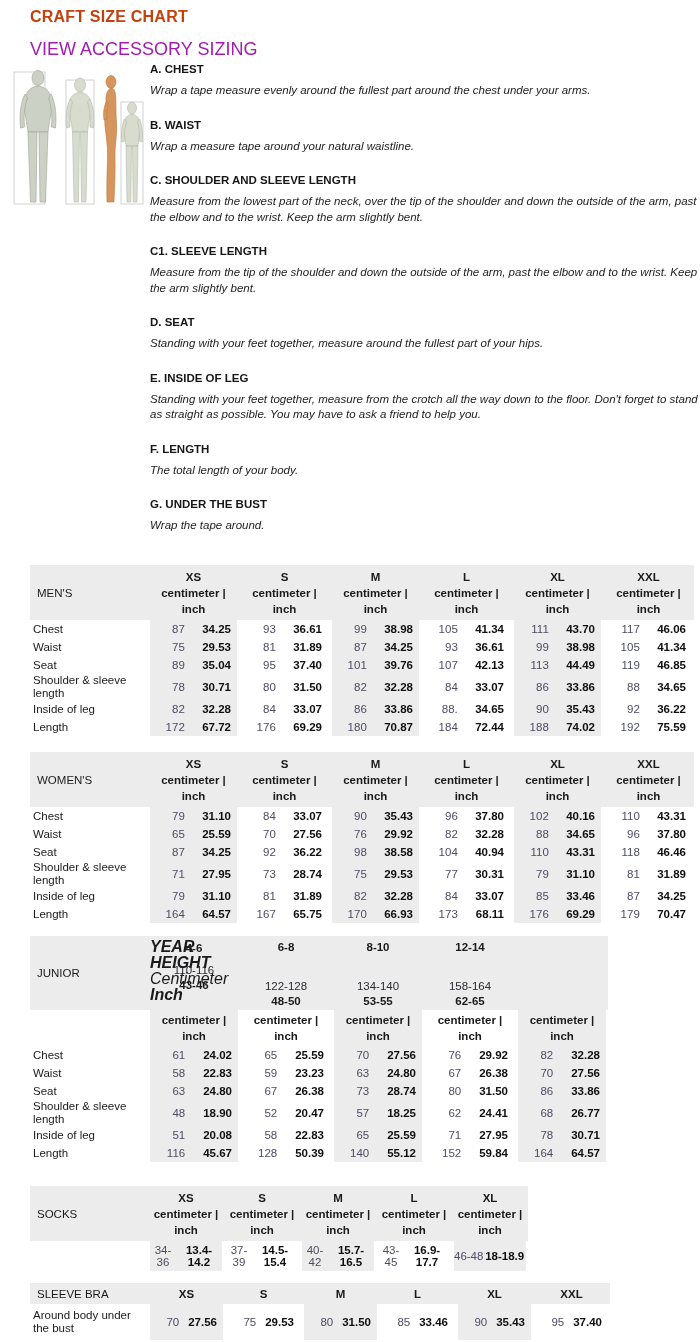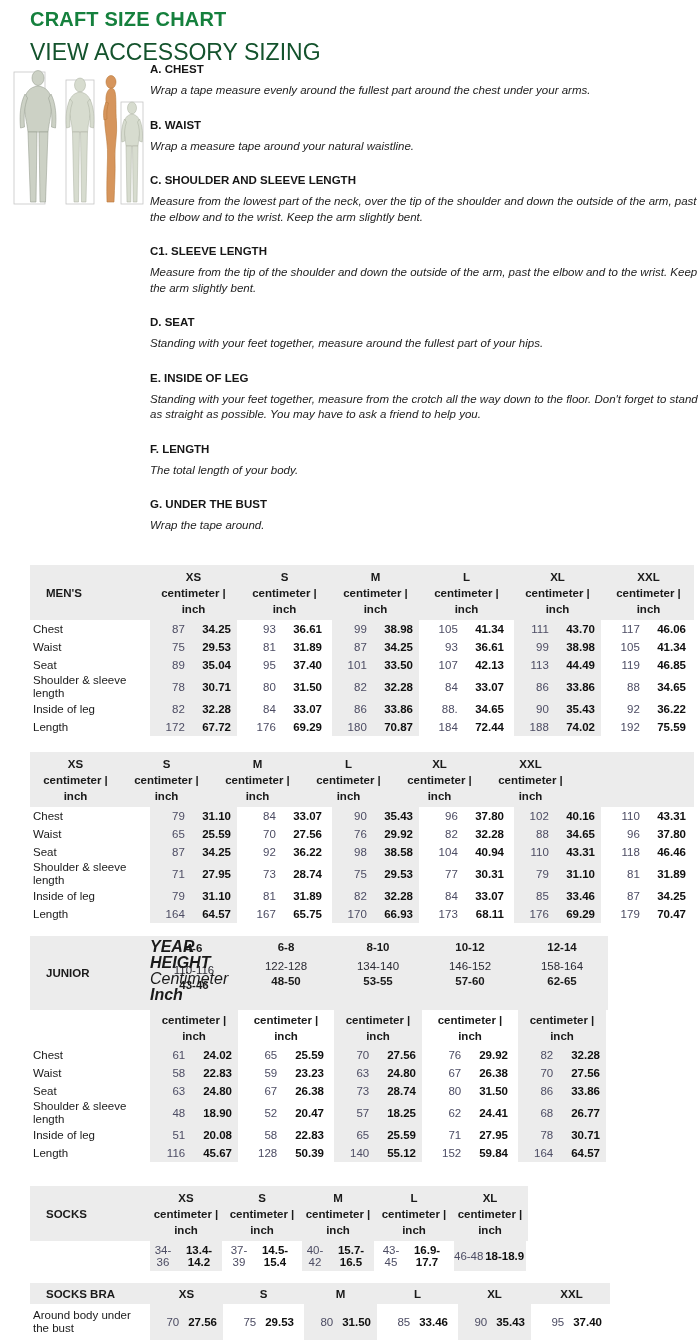--- a/index.html
+++ b/index.html
@@ -1,30 +1,30 @@
 <!DOCTYPE html>
 <html><head>
 <meta charset="utf-8">
 <style>
   html,body{margin:0;padding:0}
   body{
     position:relative;width:700px;height:1342px;background:#fff;
     font-family:"Liberation Sans",sans-serif;color:#1a1a1a;overflow:hidden;
   }
-  .title{position:absolute;left:30px;top:8px;font-size:20px;font-weight:bold;letter-spacing:.2px;color:#15803d}
-  .subtitle{position:absolute;left:30px;top:39px;font-size:23px;color:#14532d;text-decoration:none;cursor:pointer}
+  .title{position:absolute;left:30px;top:8px;font-size:16px;font-weight:bold;letter-spacing:.2px;color:#c2410c}
+  .subtitle{position:absolute;left:30px;top:39px;font-size:18px;color:#a21caf;text-decoration:none;cursor:pointer}
   .figures{position:absolute;left:8px;top:62px}
   .instructions{position:absolute;left:150px;top:63px;width:552px}
   .ins-h{font-size:11.5px;font-weight:bold;margin:0 0 8px;color:#161616}
   .ins-t{font-size:11.5px;font-style:italic;margin:0 0 20px;line-height:15.5px;color:#222}
 
   .size-table{position:absolute;left:30px;font-size:11.5px}
   .t-header{background:#ececec;display:flex;padding:4px 0 3px}
   .t-header.single{padding:3px 0 2px}
-  .t-label{width:118px;box-sizing:border-box;padding-left:16px;display:flex;align-items:center;font-weight:bold}
+  .t-label{width:118px;box-sizing:border-box;padding-left:7px;display:flex;align-items:center;font-weight:normal}
   .size-col{text-align:center;font-weight:bold;line-height:16px}
   .t-row{display:flex;min-height:18px}
   .row-label{width:118px;box-sizing:border-box;padding-left:3px;display:flex;align-items:center;line-height:13px}
   .cellwrap{display:flex;box-sizing:border-box;padding:0 2px}
   .cell{flex:1;display:flex;align-items:center}
   .cell.stripe{background:#ececec}
   .cm{flex:0 0 40%;text-align:right;color:#4c4c63}
   .inch{flex:1;text-align:right;font-weight:bold;padding-right:6px;color:#0f0f0f}
 
   .cols91 .size-col,.cols91 .cellwrap{width:91px}
@@ -33,21 +33,21 @@
   .cols77 .size-col,.cols77 .cellwrap{width:77px}
 
   
   .jr-header{background:#ececec;display:flex;height:74px;position:relative}
   .jr-sublabel{position:absolute;left:120px;top:3px;font-style:italic;line-height:16px;font-size:16px}
   .jr-sublabel .b{font-weight:bold}
   .jr-col{width:92px;text-align:center;}
   .jr-col.upright{font-style:normal}
   .jr-size{font-weight:bold;margin-top:3px;line-height:16px}
   .jr-col.upright .jr-size{margin-top:4px}
-  .jr-cm{margin-top:4px;line-height:15px;color:#2a2a33}
+  .jr-cm{margin-top:24px;line-height:15px;color:#2a2a33}
   .jr-col.upright .jr-cm{margin-top:7px}
   .jr-inch{font-weight:bold;line-height:15px}
   .unit-row .cell{flex-direction:column;justify-content:center;font-weight:bold;line-height:16px;padding:2px 0}
   .unit-row{min-height:36px}
 
   
   #socks .cm{flex:0 0 26px;text-align:center;line-height:12px;white-space:normal}
   #socks .inch{text-align:center;padding-right:0}
   #socks .cell.nowrap .cm{flex:0 0 auto;white-space:nowrap}
   #socks .cell.nowrap .inch{white-space:nowrap}
@@ -248,21 +248,21 @@
       </div>
       <div class="cellwrap">
         <div class="cell">
           <span class="cm">95</span>
           <span class="inch">37.40</span>
         </div>
       </div>
       <div class="cellwrap">
         <div class="cell stripe">
           <span class="cm">101</span>
-          <span class="inch">33.50</span>
+          <span class="inch">39.76</span>
         </div>
       </div>
       <div class="cellwrap">
         <div class="cell">
           <span class="cm">107</span>
           <span class="inch">42.13</span>
         </div>
       </div>
       <div class="cellwrap">
         <div class="cell stripe">
@@ -390,20 +390,21 @@
       <div class="cellwrap">
         <div class="cell">
           <span class="cm">192</span>
           <span class="inch">75.59</span>
         </div>
       </div>
     </div>
   </div>
 <div id="womens" class="size-table cols91" style="top:752px">
     <div class="t-header">
+      <div class="t-label">WOMEN'S</div>
       <div class="size-col">
         <div>XS</div>
         <div>centimeter |</div>
         <div>inch</div>
       </div>
       <div class="size-col">
         <div>S</div>
         <div>centimeter |</div>
         <div>inch</div>
       </div>
@@ -681,25 +682,20 @@
         <div class="jr-size">6-8</div>
         <div class="jr-cm">122-128</div>
         <div class="jr-inch">48-50</div>
       </div>
       <div class="jr-col">
         <div class="jr-size">8-10</div>
         <div class="jr-cm">134-140</div>
         <div class="jr-inch">53-55</div>
       </div>
       <div class="jr-col">
-        <div class="jr-size">10-12</div>
-        <div class="jr-cm">146-152</div>
-        <div class="jr-inch">57-60</div>
-      </div>
-      <div class="jr-col">
         <div class="jr-size">12-14</div>
         <div class="jr-cm">158-164</div>
         <div class="jr-inch">62-65</div>
       </div>
     </div>
     <div class="t-row unit-row">
       <div class="row-label"></div>
       <div class="cellwrap">
         <div class="cell stripe">
           <div>centimeter |</div>
@@ -988,21 +984,21 @@
       <div class="cellwrap">
         <div class="cell stripe nowrap">
           <span class="cm">46-48</span>
           <span class="inch">18-18.9</span>
         </div>
       </div>
     </div>
   </div>
 <div id="bra" class="size-table cols77" style="top:1283px">
     <div class="t-header single">
-      <div class="t-label">SOCKS BRA</div>
+      <div class="t-label">SLEEVE BRA</div>
       <div class="size-col">XS</div>
       <div class="size-col">S</div>
       <div class="size-col">M</div>
       <div class="size-col">L</div>
       <div class="size-col">XL</div>
       <div class="size-col">XXL</div>
     </div>
     <div class="t-row">
       <div class="row-label">Around body under the bust</div>
       <div class="cellwrap">

